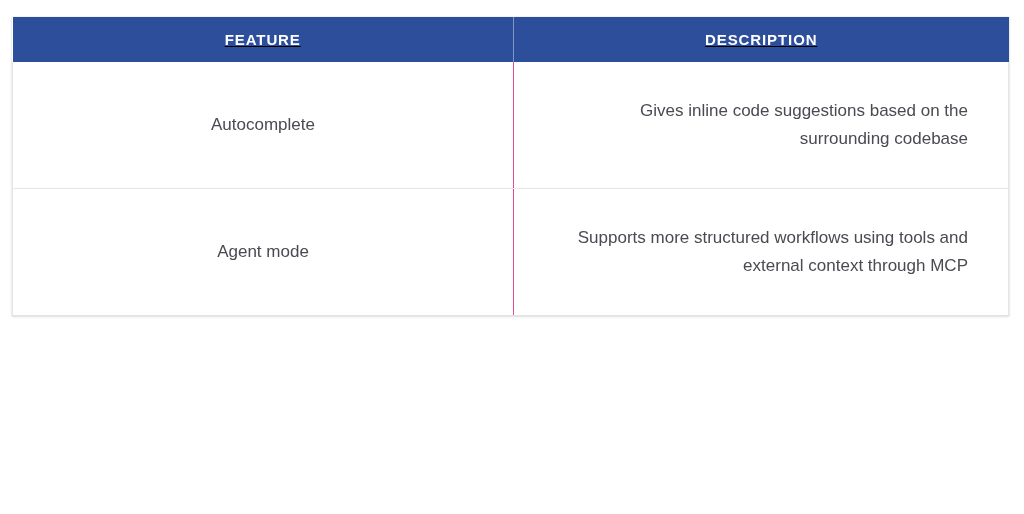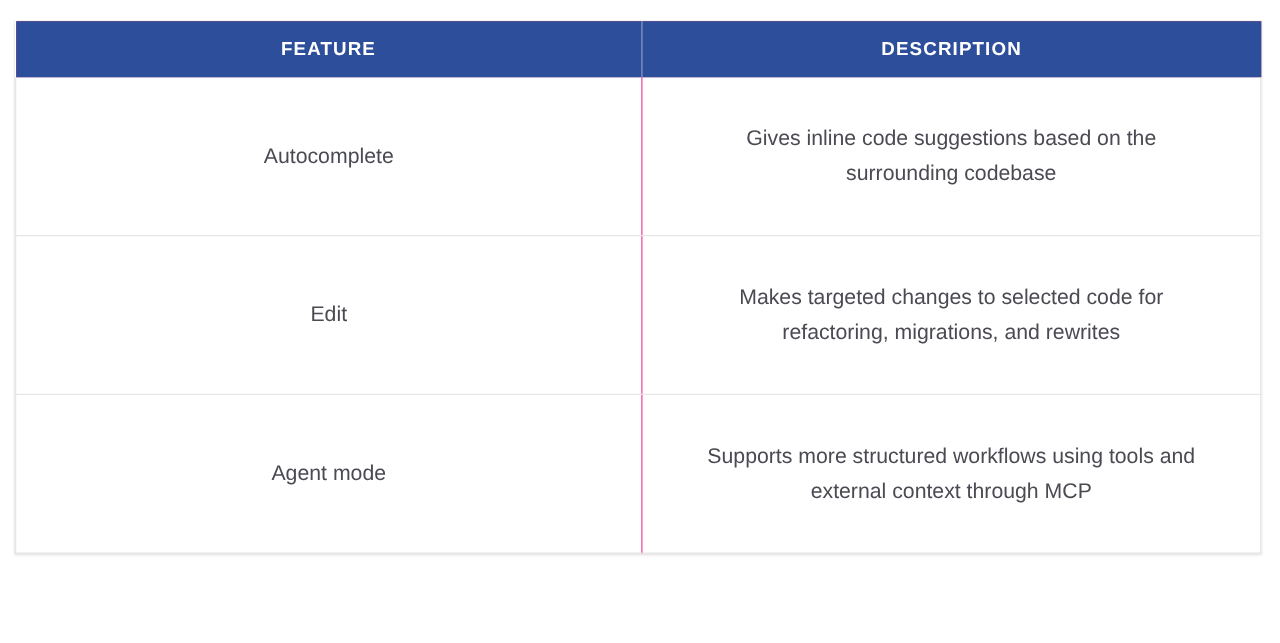--- a/index.html
+++ b/index.html
@@ -28,21 +28,22 @@
     border-collapse: collapse;
     table-layout: fixed;
     background: #ffffff;
     box-shadow: 0 1px 3px rgba(0,0,0,0.10), 0 0 0 1px rgba(0,0,0,0.035);
   }
 
   .feature-table col.col-feature { width: 501px; }
   .feature-table col.col-description { width: 495px; }
 
   thead tr.header-row {
-    background: #be185d;
+    background: #4d7c0f;
+    text-decoration: underline;
   }
 
   thead th {
     height: 45px;
     padding: 0 10px;
     color: #ffffff;
     font-size: 15px;
     font-weight: bold;
     letter-spacing: 0.9px;
     text-align: center;
@@ -71,20 +72,21 @@
   }
 
   tbody td.cell-feature {
     border-left: 1px solid #e6e6e8;
     padding: 8px 20px;
   }
 
   tbody td.cell-description {
     border-right: 1px solid #e6e6e8;
     padding: 0 40px;
+    text-align: right;
   }
 
   tbody tr:last-child td {
     border-bottom: 1px solid #e2e2e4;
   }
 
   .cell-text {
     display: block;
   }
 </style>
@@ -110,28 +112,20 @@
 
       <tr>
         <td class="cell-feature">
           <span class="cell-text">Autocomplete</span>
         </td>
         <td class="cell-description">
           <span class="cell-text">Gives inline code suggestions based on the surrounding codebase</span>
         </td>
       </tr>
 
-      <tr>
-        <td class="cell-feature">
-          <span class="cell-text">Edit</span>
-        </td>
-        <td class="cell-description">
-          <span class="cell-text">Makes targeted changes to selected code for refactoring, migrations, and rewrites</span>
-        </td>
-      </tr>
 
 
       <tr>
         <td class="cell-feature">
           <span class="cell-text">Agent mode</span>
         </td>
         <td class="cell-description">
           <span class="cell-text">Supports more structured workflows using tools and external context through MCP</span>
         </td>
       </tr>

